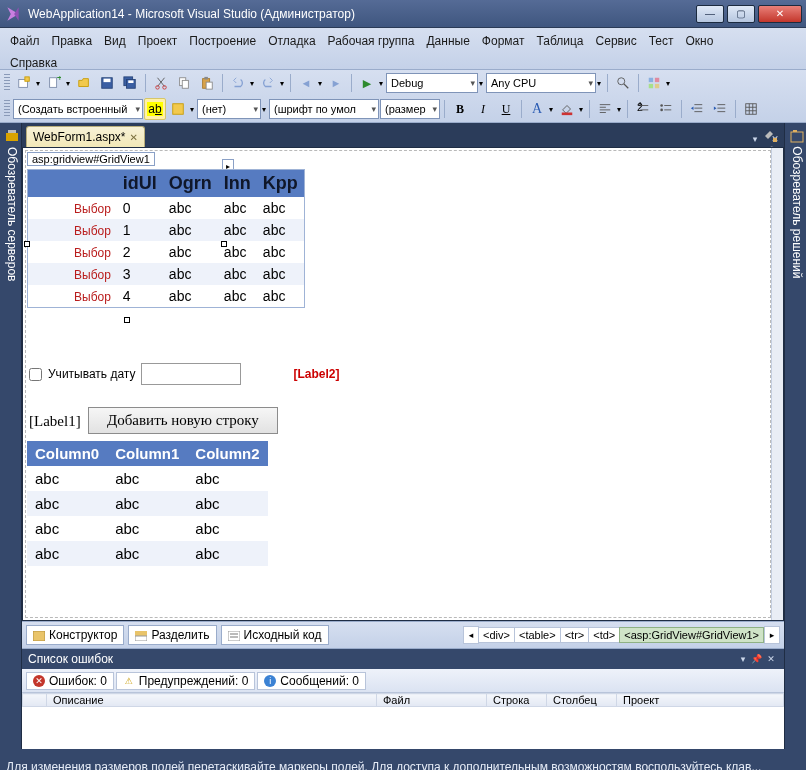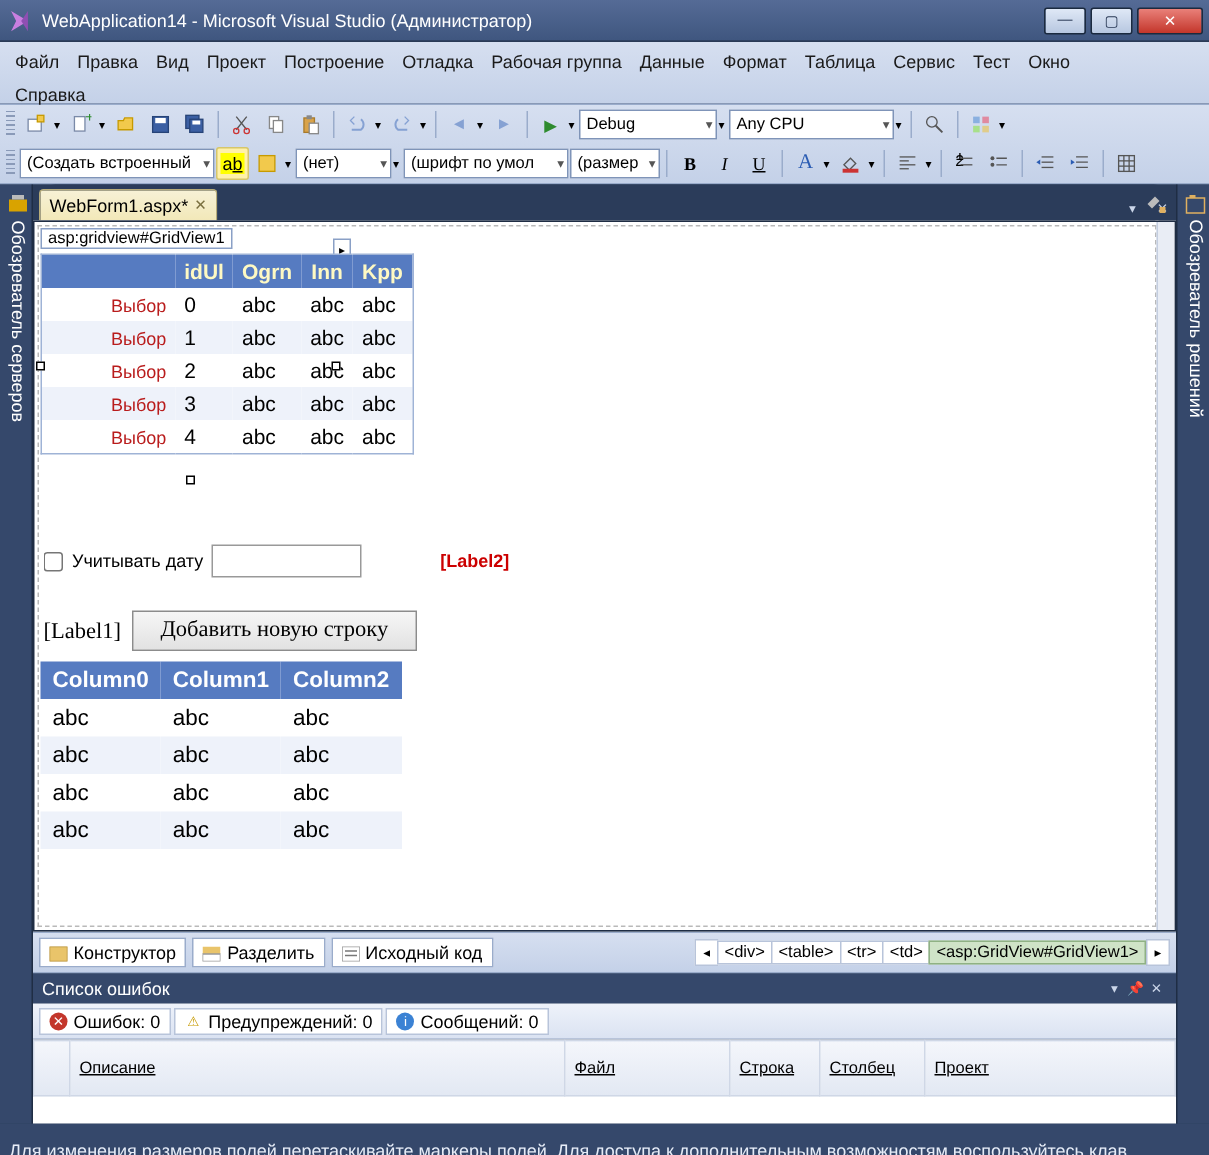--- a/index.html
+++ b/index.html
@@ -49,21 +49,21 @@
 .doc-tabs .tab-ctrl { width:16px; height:16px; color:#cbd6e9; font-size:9px; display:inline-flex; align-items:center; justify-content:center; margin:0 1px;}
 
 .designer { flex:1; background:#fff; border:1px solid #1f2d44; position:relative; overflow:hidden;}
 .designer-inner { position:absolute; left:2px; right:12px; top:2px; bottom:2px; border:1px dashed #b9b9b9; background:#fff; padding:0;}
 .scrollbar-v { position:absolute; right:0; top:0; bottom:0; width:12px; background:#e9edf5; border-left:1px solid #c4cee0;}
 
 .tag-label { position:absolute; left:1px; top:1px; background:#fff; border:1px solid #8aa0c6; font-size:11px; padding:0 4px; color:#000;}
 
 
 .grid1 { position:absolute; left:1px; top:18px; border:1px solid #9fb3d6; border-collapse:collapse; font-family:"Times New Roman",serif;}
-.grid1 th { background:#567bc1; color:#fef9c3; font-weight:bold; padding:3px 6px; font-size:14px;}
+.grid1 th { background:#567bc1; color:#0f172a; font-weight:bold; padding:3px 6px; font-size:18px;}
 .grid1 td { padding:3px 6px; font-size:14px;}
 .grid1 tr.alt td { background:#eef2fa;}
 .grid1 td.sel a { color:#b91c1c;margin-left:40px;}
 .sel-handle { position:absolute; width:6px; height:6px; background:#fff; border:1px solid #000;}
 
 .sqlds { position:absolute; left:1px; top:172px; background:#f0f0f0; border:1px solid #bcbcbc; padding:3px 6px; font-family:Tahoma; font-size:11px;}
 .sqlds b { font-weight:bold;}
 
 .chk-row { position:absolute; left:3px; top:212px; font-family:"Times New Roman",serif; font-size:15px; display:flex; align-items:center; gap:6px;}
 .chk-row input { width:13px; height:13px;}
@@ -92,21 +92,21 @@
 .errorlist-hdr .sp { flex:1;}
 .errorlist-hdr .eb { width:14px; height:14px; font-size:9px; display:inline-flex; align-items:center; justify-content:center; color:#cbd6e9;}
 .errorlist-tools { height:24px; background:linear-gradient(#eef2fa,#dbe3f2); border-bottom:1px solid #b8c4da; display:flex; align-items:center; padding:0 4px;}
 .etab { border:1px solid #b8c4da; background:#fff; padding:1px 6px; margin-right:2px; font-size:11px; display:inline-flex; align-items:center; gap:4px;}
 .eicon { width:12px; height:12px; border-radius:50%; display:inline-flex; align-items:center; justify-content:center; font-size:9px; color:#fff;}
 .eicon.err { background:#c3362b;}
 .eicon.warn { background:transparent; color:#c79a00;}
 .eicon.info { background:#3b82d4;}
 .errorlist-grid { height:56px; background:#fff; overflow:hidden;}
 .errorlist-grid table { width:100%; border-collapse:collapse;}
-.errorlist-grid th { background:linear-gradient(#f4f6fb,#e2e8f3); border:1px solid #cfd7e6; font-size:11px; text-align:left; padding:12px 6px; font-weight:normal;text-decoration:underline;}
+.errorlist-grid th { background:linear-gradient(#f4f6fb,#e2e8f3); border:1px solid #cfd7e6; font-size:11px; text-align:left; padding:0 6px; font-weight:normal;}
 
 
 .statusbar { height:35px; background:#35486b; color:#e6ecf7; font-size:11px; display:flex; align-items:center; padding:0 6px; white-space:nowrap; overflow:hidden;}
 </style>
 </head>
 <body>
 
 <div class="titlebar">
   <span class="vs-logo">
     <svg viewBox="0 0 16 16">

